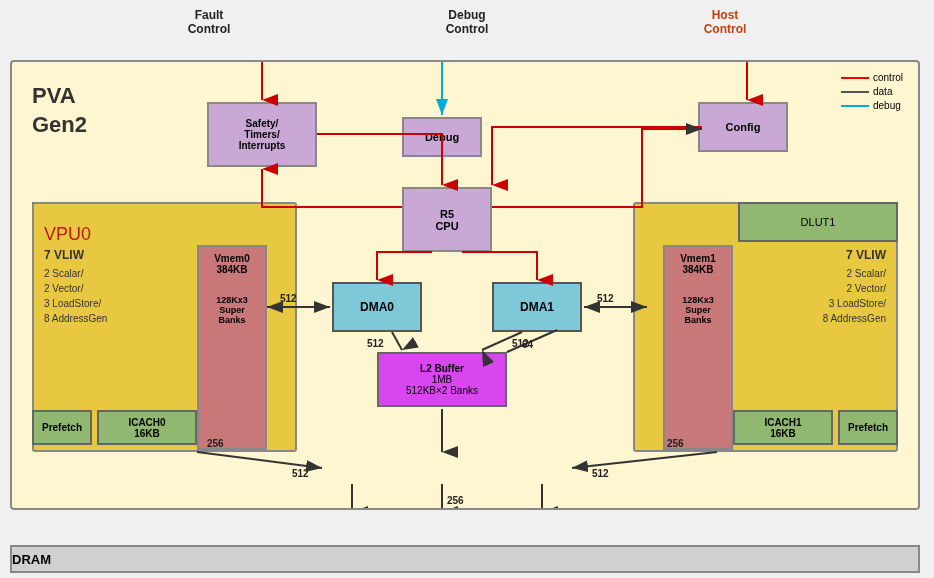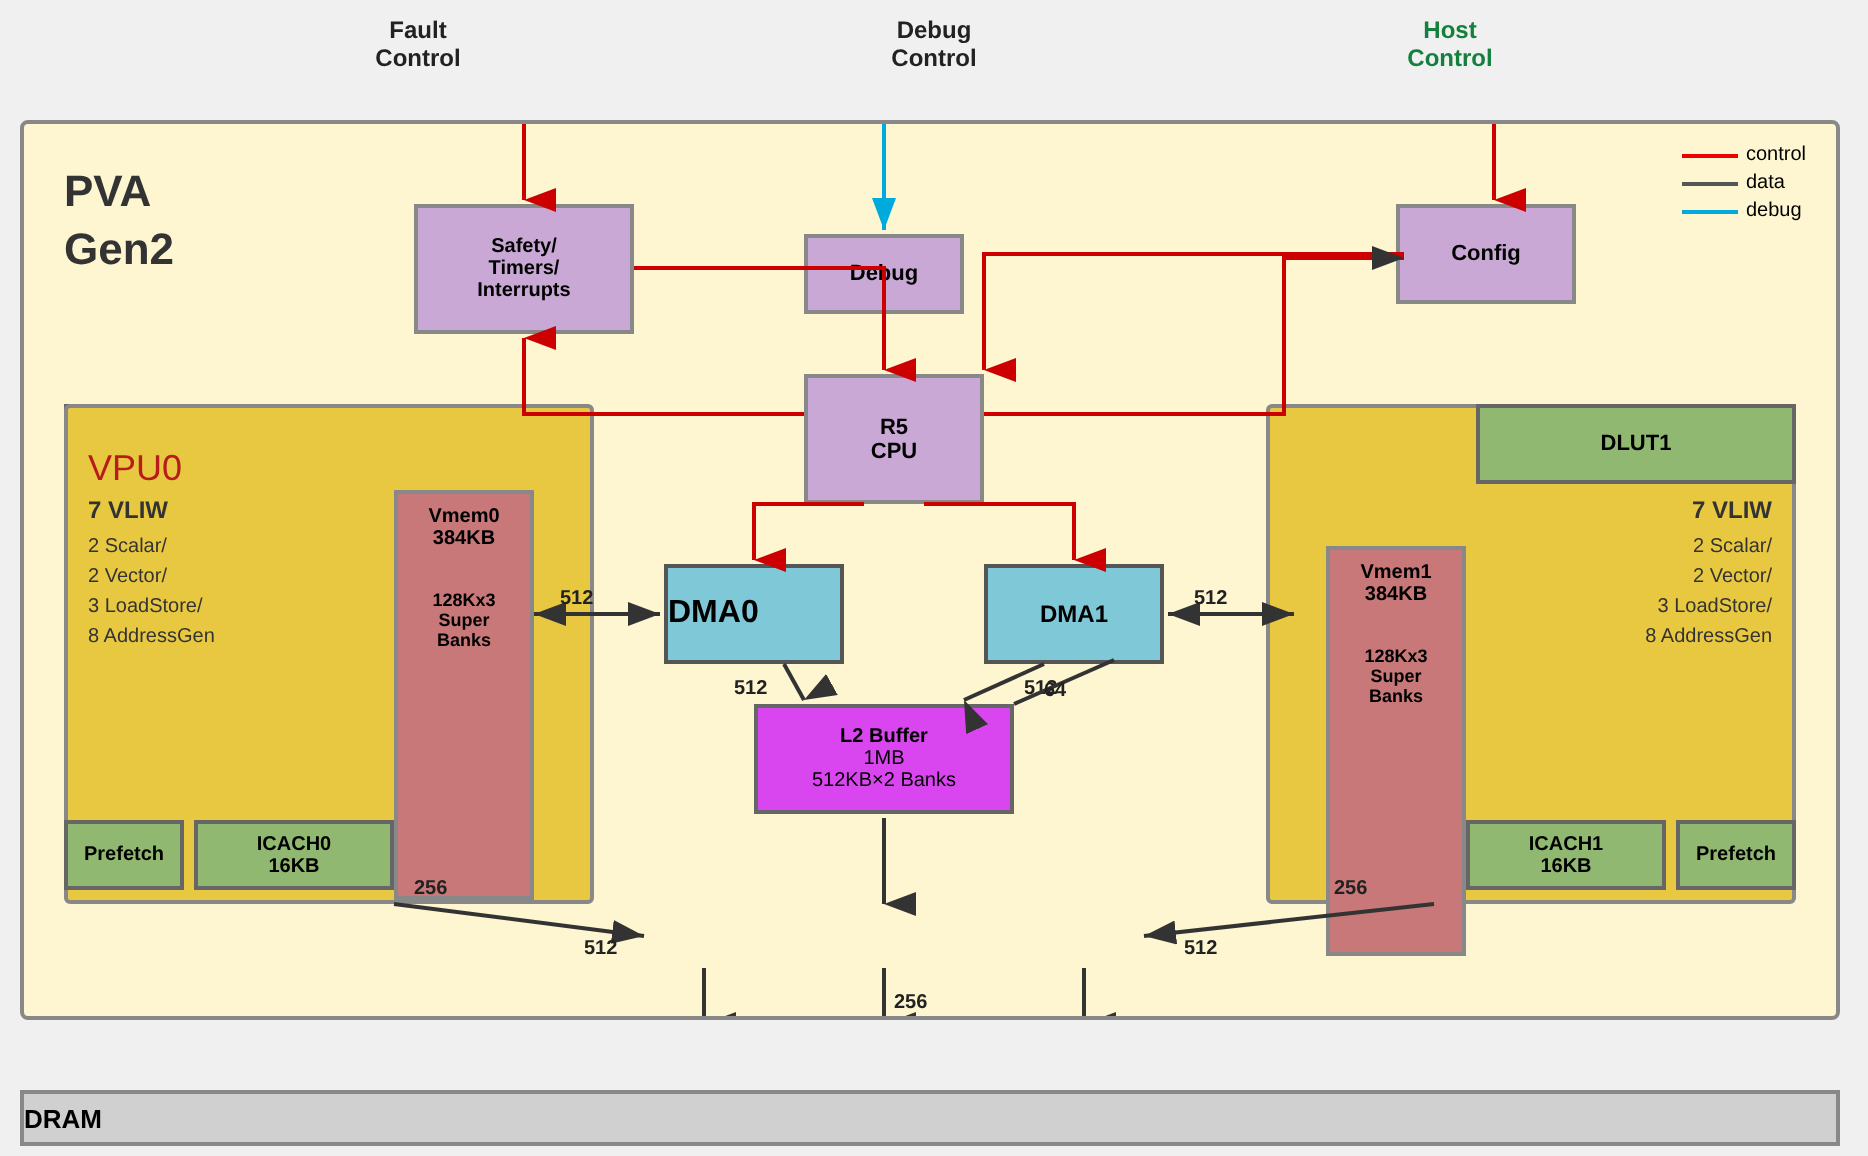--- a/index.html
+++ b/index.html
@@ -139,23 +139,23 @@
     .block-dma0 {
       position: absolute;
       top: 220px;
       left: 320px;
       width: 90px;
       height: 50px;
       background: #7ec8d8;
       border: 2px solid #555;
       display: flex;
       align-items: center;
-      justify-content: flex-start;
-      text-align: center;
-      font-size: 16px;
+      justify-content: center;
+      text-align: center;
+      font-size: 12px;
       font-weight: bold;
     }
 
     
     .block-dma1 {
       position: absolute;
       top: 220px;
       left: 480px;
       width: 90px;
       height: 50px;
@@ -345,41 +345,40 @@
       top: 140px;
       right: 20px;
       width: 160px;
       height: 40px;
       background: #90b870;
       border: 2px solid #666;
       display: flex;
       align-items: center;
       justify-content: center;
       font-size: 11px;
-      font-weight: bold;
+      font-weight: normal;
     }
 
     
     .block-vmem1 {
       position: absolute;
       top: 183px;
       right: 185px;
       width: 70px;
       height: 205px;
       background: #c87878;
       border: 2px solid #888;
       display: flex;
       flex-direction: column;
       align-items: center;
       justify-content: flex-start;
       padding-top: 6px;
       text-align: center;
       font-size: 10px;
       font-weight: bold;
-      margin-top: 28px;
     }
 
     
     .block-icach1 {
       position: absolute;
       bottom: 63px;
       right: 85px;
       width: 100px;
       height: 35px;
       background: #90b870;
@@ -422,21 +421,21 @@
 </head>
 <body>
 
 <div class="main-container">
 
   <div style="position:absolute; top:8px; left:0; width:934px; display:flex; justify-content:space-around; padding:0 80px;">
     <div style="text-align:center; font-weight:bold; font-size:12px; color:#222; white-space:pre-line;">Fault
 Control</div>
     <div style="text-align:center; font-weight:bold; font-size:12px; color:#222; white-space:pre-line;">Debug
 Control</div>
-    <div style="text-align:center; font-weight:bold; font-size:12px; color:#15803d; white-space:pre-line;">Host
+    <div style="text-align:center; font-weight:bold; font-size:12px; color:#c2410c; white-space:pre-line;">Host
 Control</div>
   </div>
 
   <div class="pva-box">
 
     <div class="pva-title">
       <div>PVA</div>
       <div>Gen2</div>
     </div>
 

